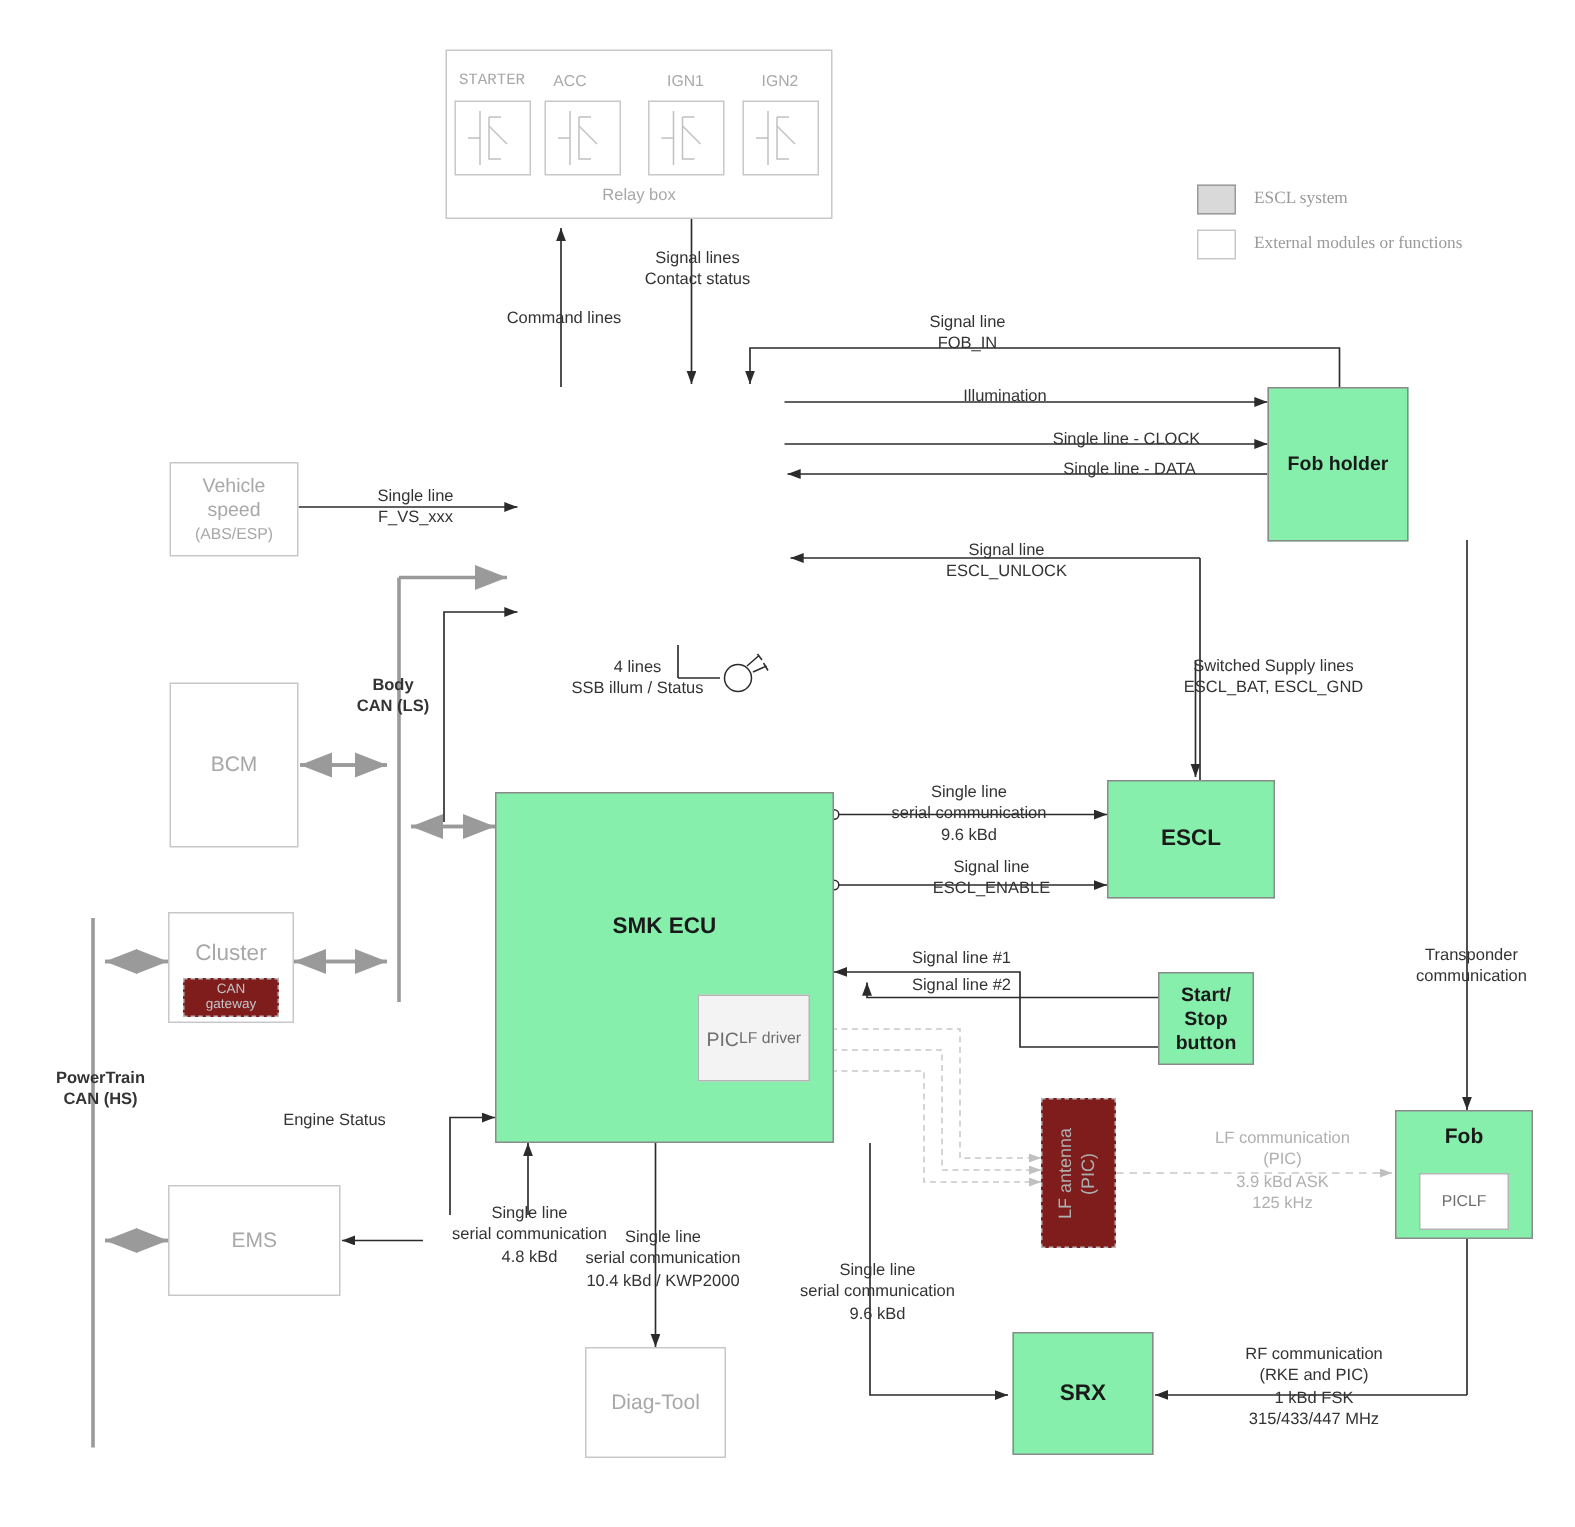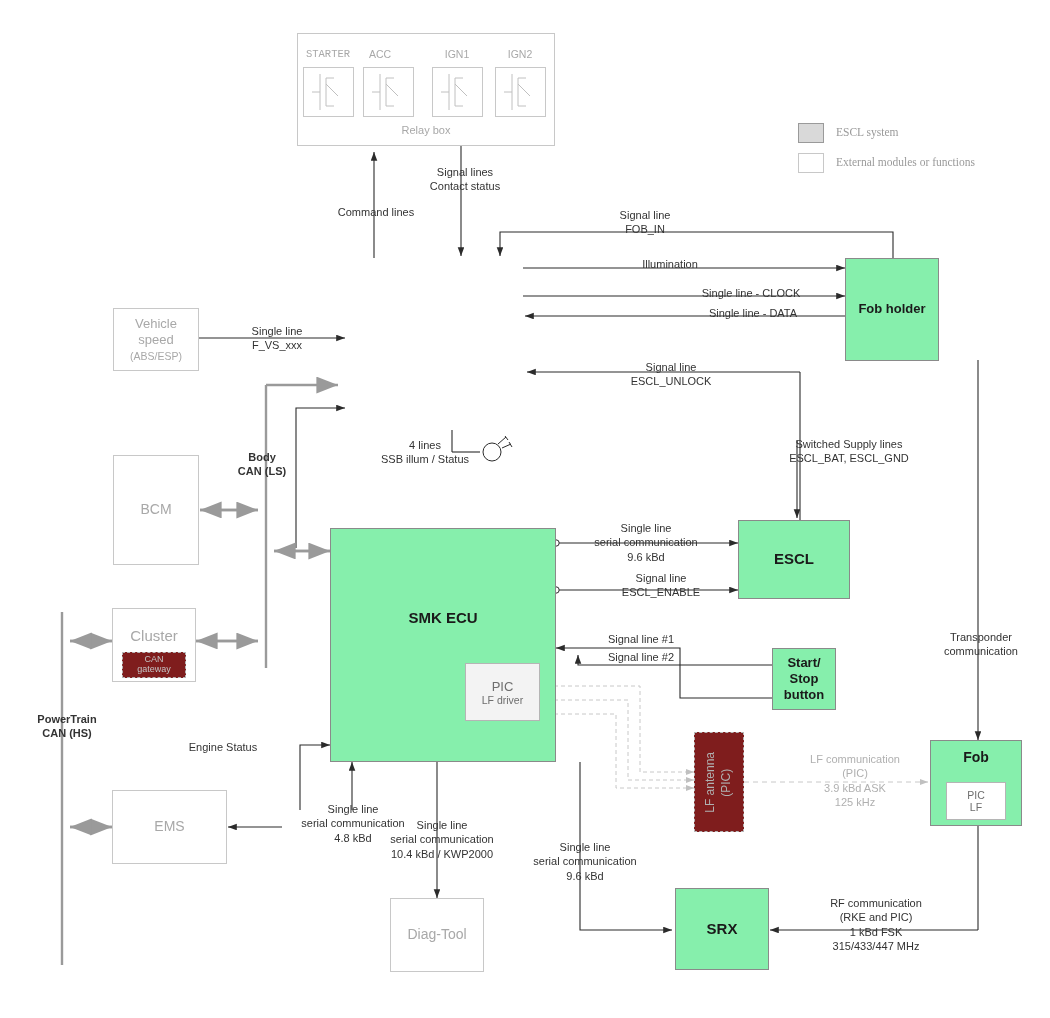--- a/index.html
+++ b/index.html
@@ -98,21 +98,21 @@
     color: #a8a8a8;
     text-align: center;
     width: 250px;
   }
   .inner-box {
     position: absolute;
     box-sizing: border-box;
     background: #f3f3f3;
     border: 1px solid #b5b5b5;
     display: flex;
-    flex-direction: column;
+    flex-direction: row;
     align-items: center;
     justify-content: center;
     text-align: center;
     color: #6e6e6e;
     font-size: 12px;
   }
   .inner-box .t1 { font-size: 13px; }
   .inner-box .t2 { font-size: 10.5px; }
   .dashed-box {
     position: absolute;

